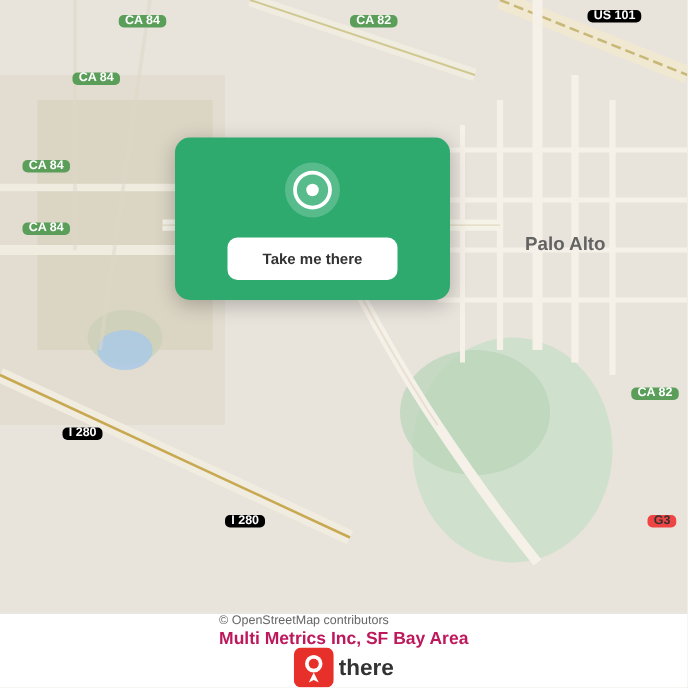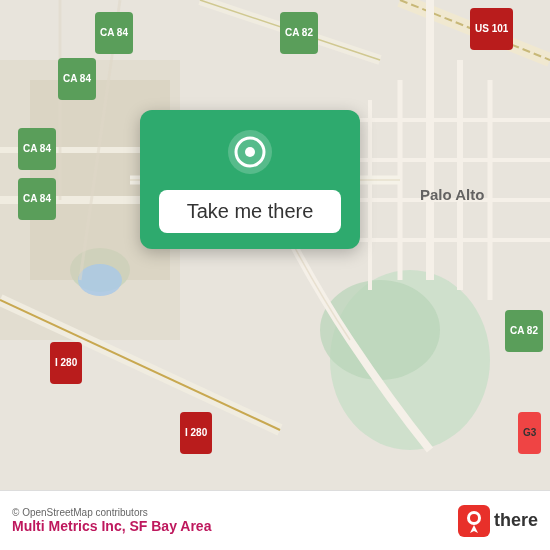--- a/index.html
+++ b/index.html
@@ -46,36 +46,37 @@
       height: 48px;
       margin-bottom: 14px;
     }
 
     #take-me-there-btn {
       background: white;
       color: #333;
       border: none;
       border-radius: 8px;
       padding: 10px 28px;
-      font-size: 20px;
-      font-weight: 400;
+      font-size: 12px;
+      font-weight: 700;
       cursor: pointer;
       white-space: nowrap;
     }
 
     
     #bottom-bar {
       width: 550px;
       height: 60px;
       background: white;
       display: flex;
       align-items: center;
       padding: 0 12px;
       border-top: 1px solid #ddd;
       justify-content: space-between;
+      flex-direction: column;
     }
 
     #bottom-left {
       display: flex;
       flex-direction: column;
     }
 
     #osm-credit {
       font-size: 10px;
       color: #666;
@@ -103,28 +104,28 @@
       font-weight: bold;
       color: #333;
     }
 
     
     .road-badge {
       position: absolute;
       border-radius: 4px;
       font-size: 10px;
       font-weight: bold;
-      padding: 16px 5px;
+      padding: 0 5px;
       display: flex;
       align-items: center;
       justify-content: center;
       line-height: 1;
     }
     .badge-blue {
-      background: #b91c1c;
+      background: #000000;
       color: white;
     }
     .badge-green {
       background: #5a9e5a;
       color: white;
     }
     .badge-yellow {
       background: #ef4444;
       color: #333;
     }

